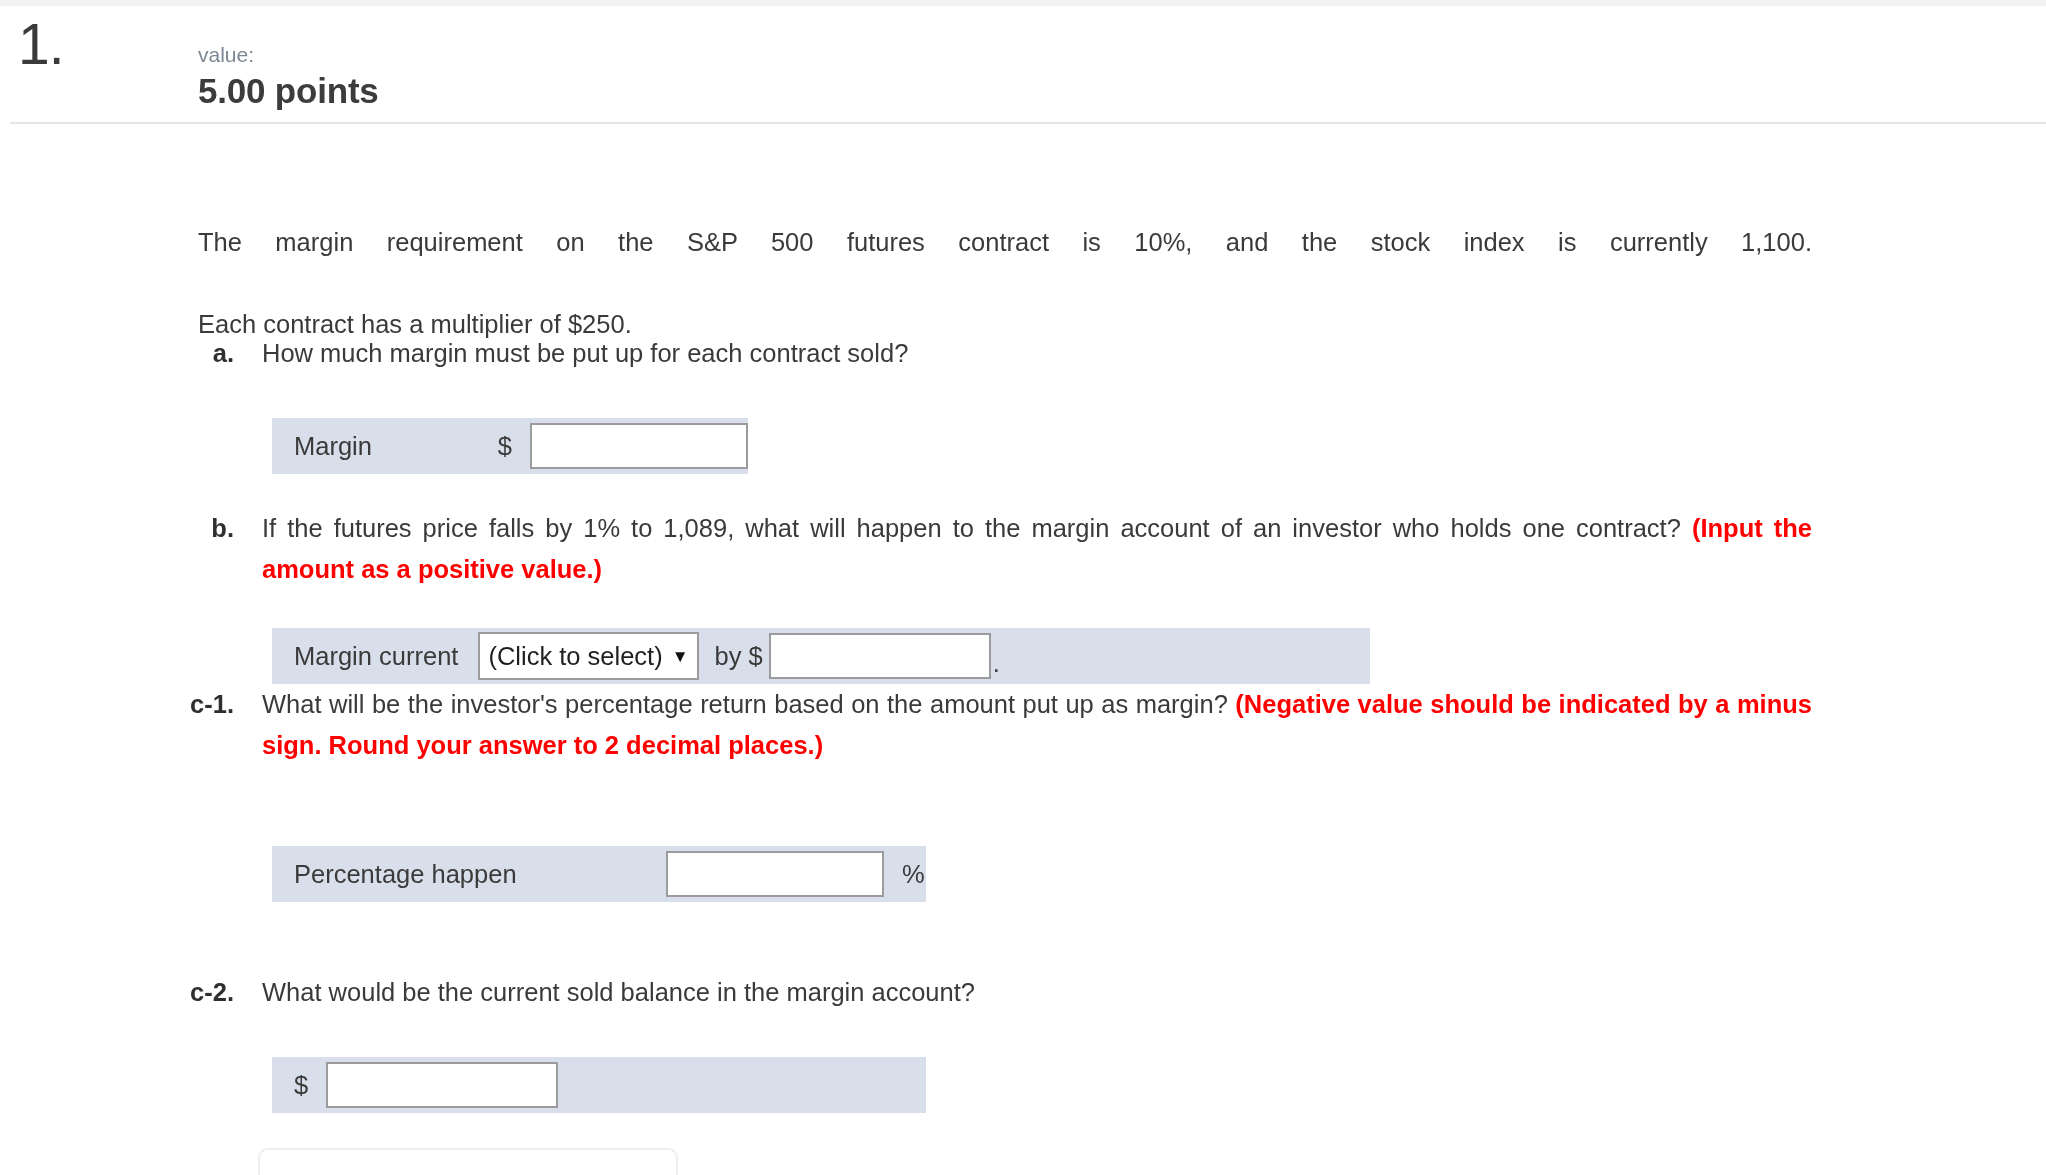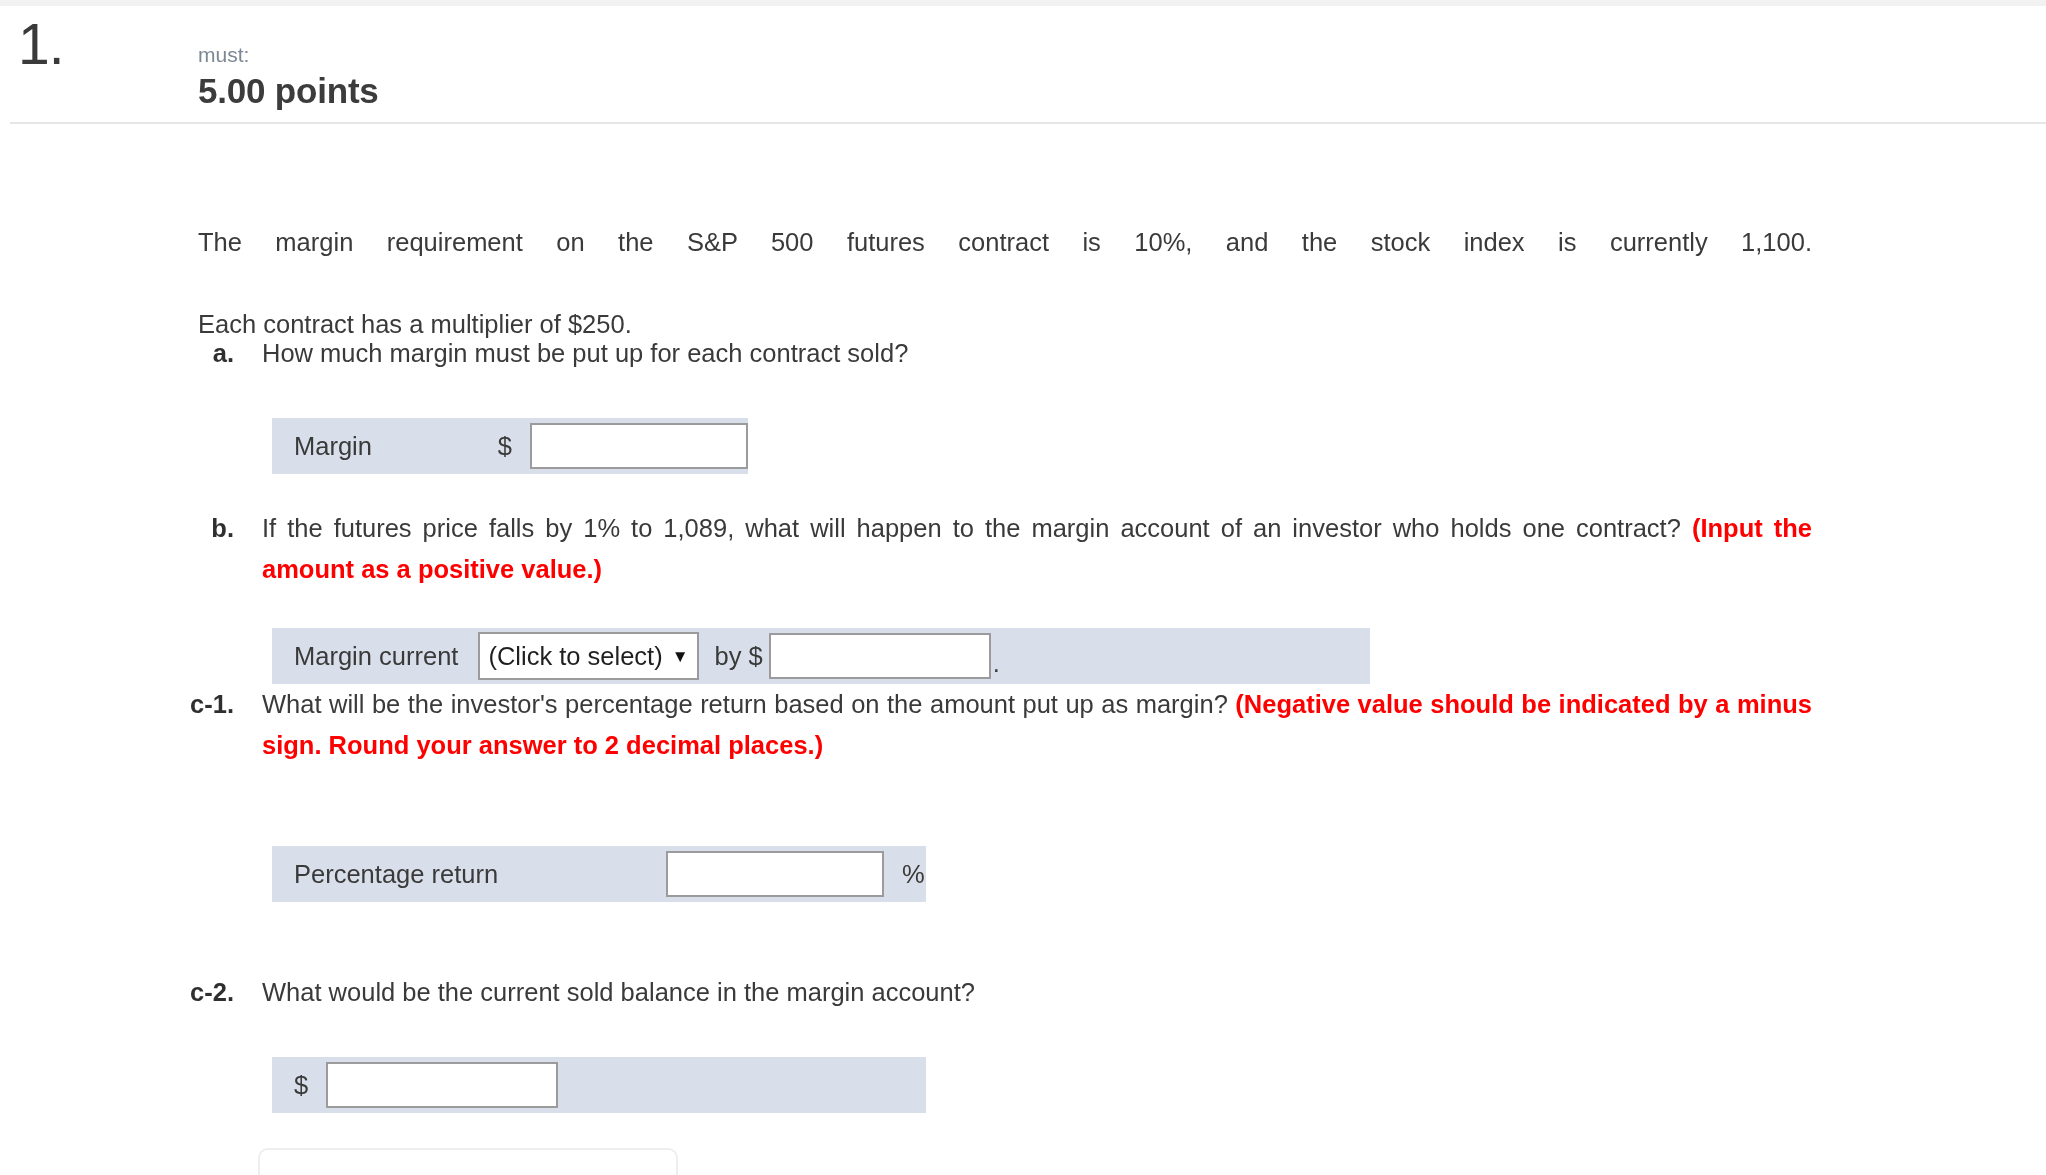--- a/index.html
+++ b/index.html
@@ -179,21 +179,21 @@
 </style>
 </head>
 <body>
 
 <div class="top-strip"></div>
 
 <div class="qheader">
   <div class="q-number">1.</div>
 
   <div class="value-block">
-    <span class="value-label">must:</span>
+    <span class="value-label">value:</span>
     <span class="value-points">5.00 points</span>
   </div>
 </div>
 
 <div class="header-rule"></div>
 
 <div class="content">
 
   <div class="stem">
     <span class="jline1">The margin requirement on the S&amp;P 500 futures contract is 10%, and the stock index is currently 1,100.</span>
@@ -228,21 +228,21 @@
   </div>
 
   <div class="part-label" style="left:160px; top:560px; width:74px;">c-1.</div>
   <div class="part-text" style="left:262px; top:560px; width:1550px;">
     <span>What will be the investor's percentage return based on the amount put up as margin?</span>
     <span class="red">(Negative value</span>
     <span class="red">should be indicated by a minus sign. Round your answer to 2 decimal places.)</span>
   </div>
 
   <div class="ansbox" style="left:272px; top:722px; width:654px; height:56px; padding-left:22px;">
-    <span class="ans-label" style="width:372px;">Percentage return</span>
+    <span class="ans-label" style="width:372px;">Percentage happen</span>
     <input class="ans-input" type="text" style="width: 218px;" value="">
     <span class="ans-sym" style="margin-left:18px;">%</span>
   </div>
 
   <div class="part-label" style="left:160px; top:848px; width:74px;">c-2.</div>
   <div class="part-text" style="left:262px; top:848px; width:1550px;">What would be the current sold balance in the margin account?</div>
 
   <div class="ansbox" style="left:272px; top:933px; width:654px; height:56px; padding-left:22px;">
     <span class="ans-sym" style="margin-right:18px;">$</span>
     <input class="ans-input" type="text" style="width: 232px;" value="">

